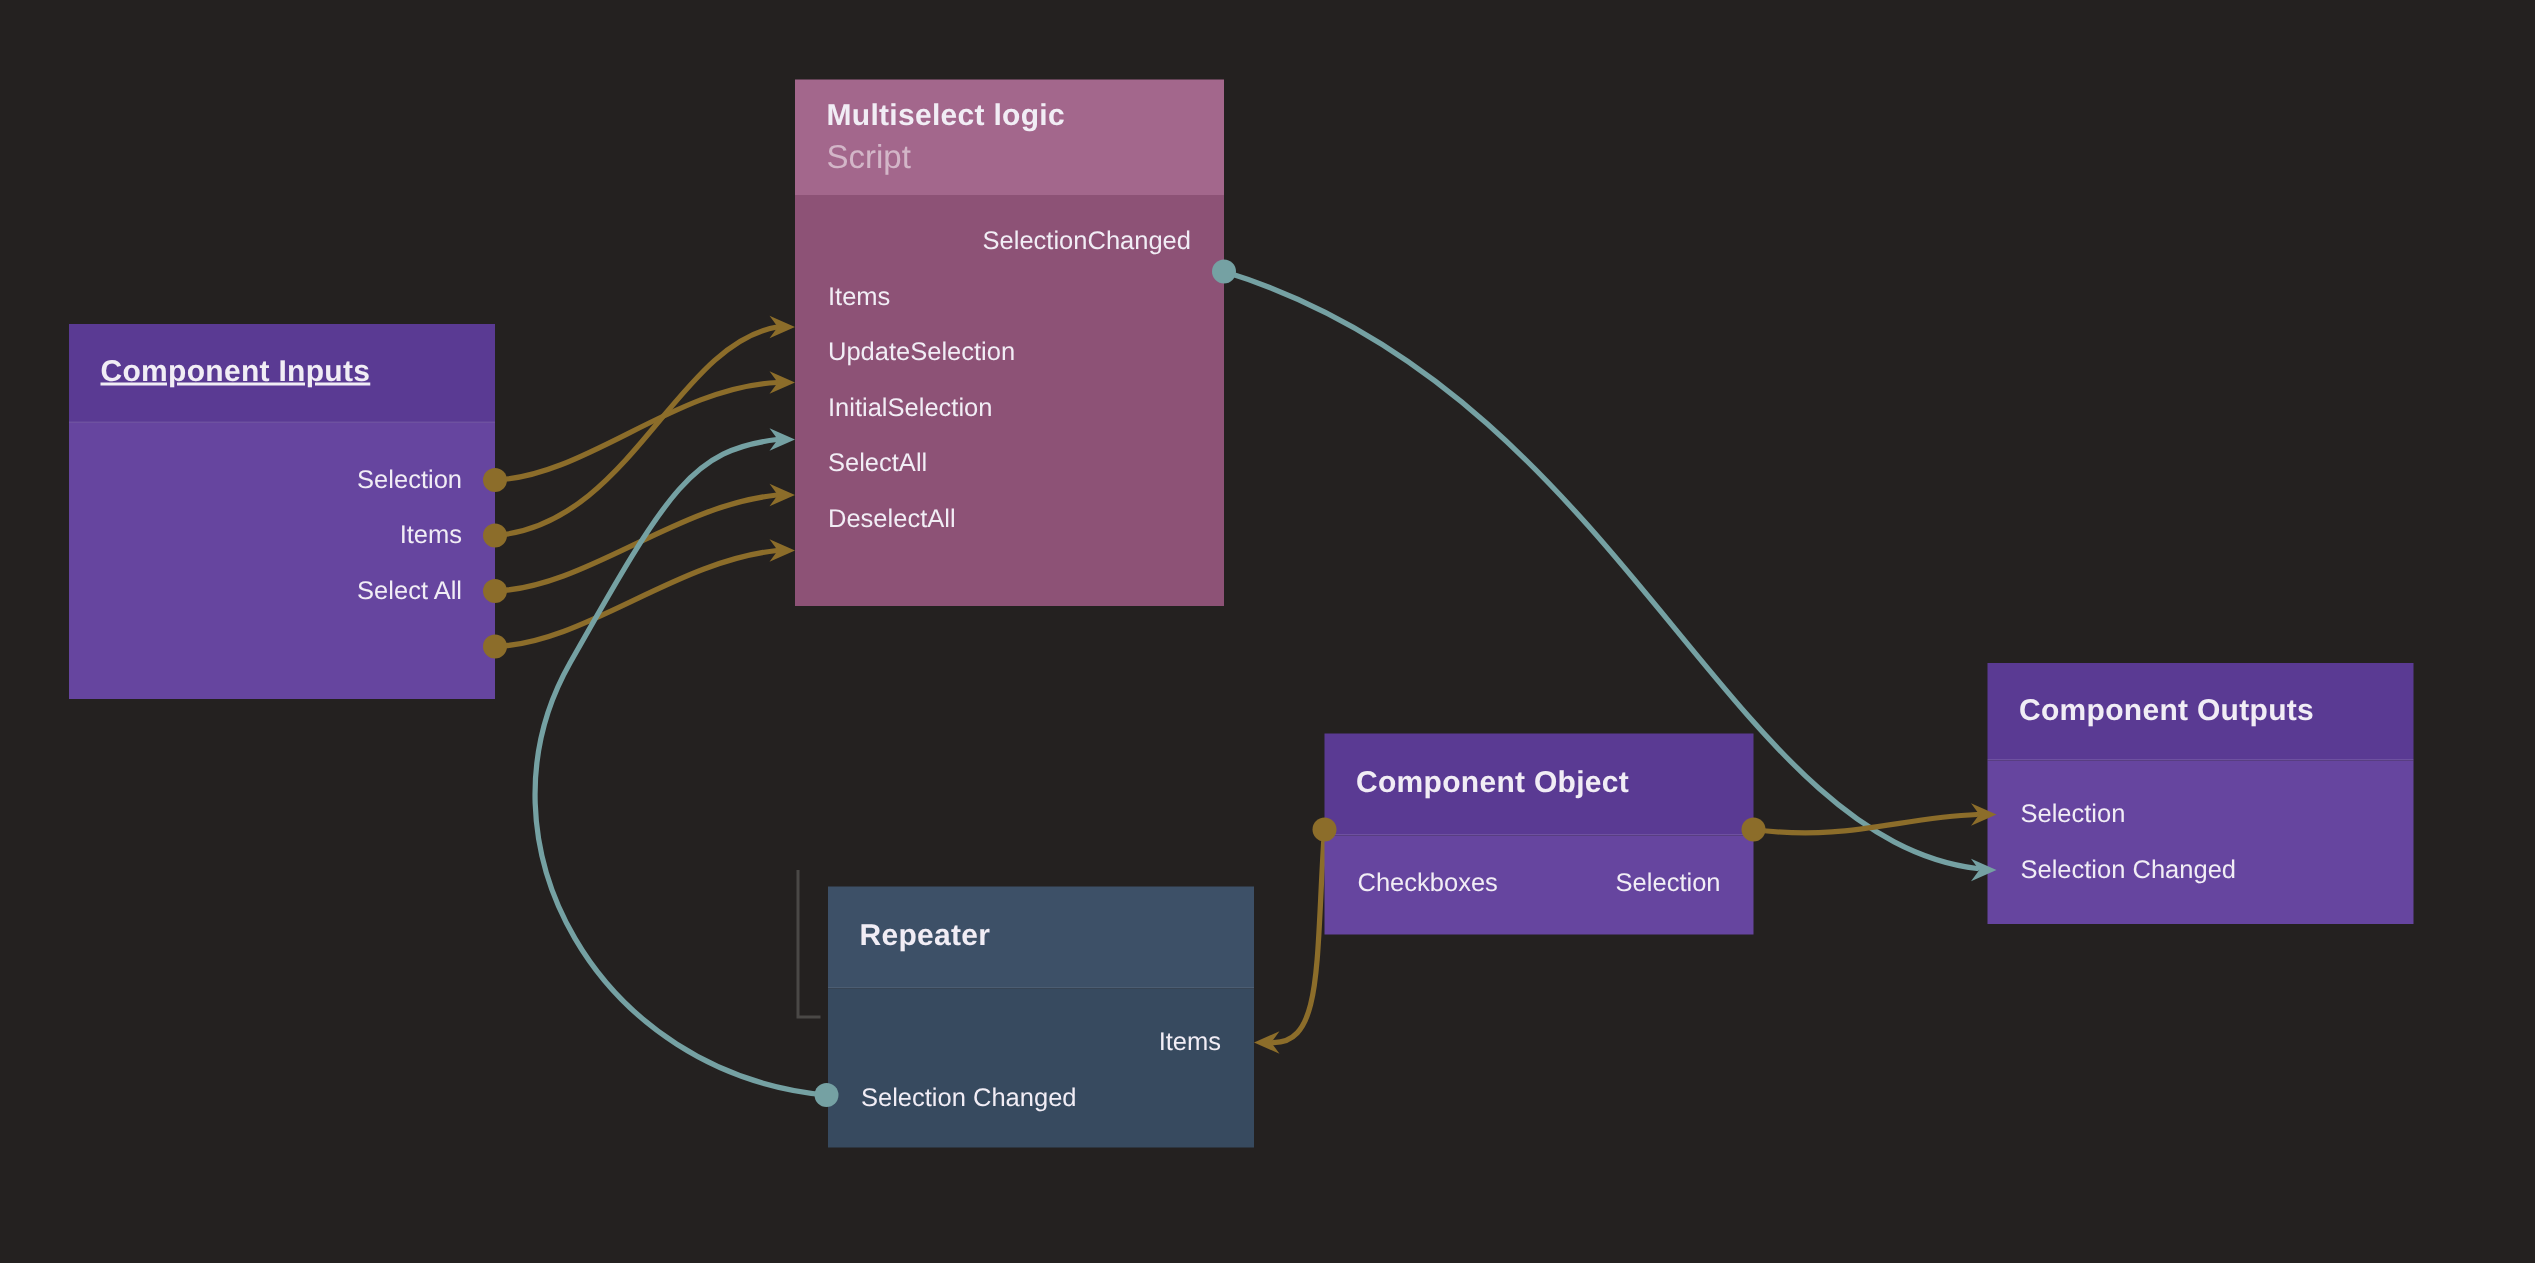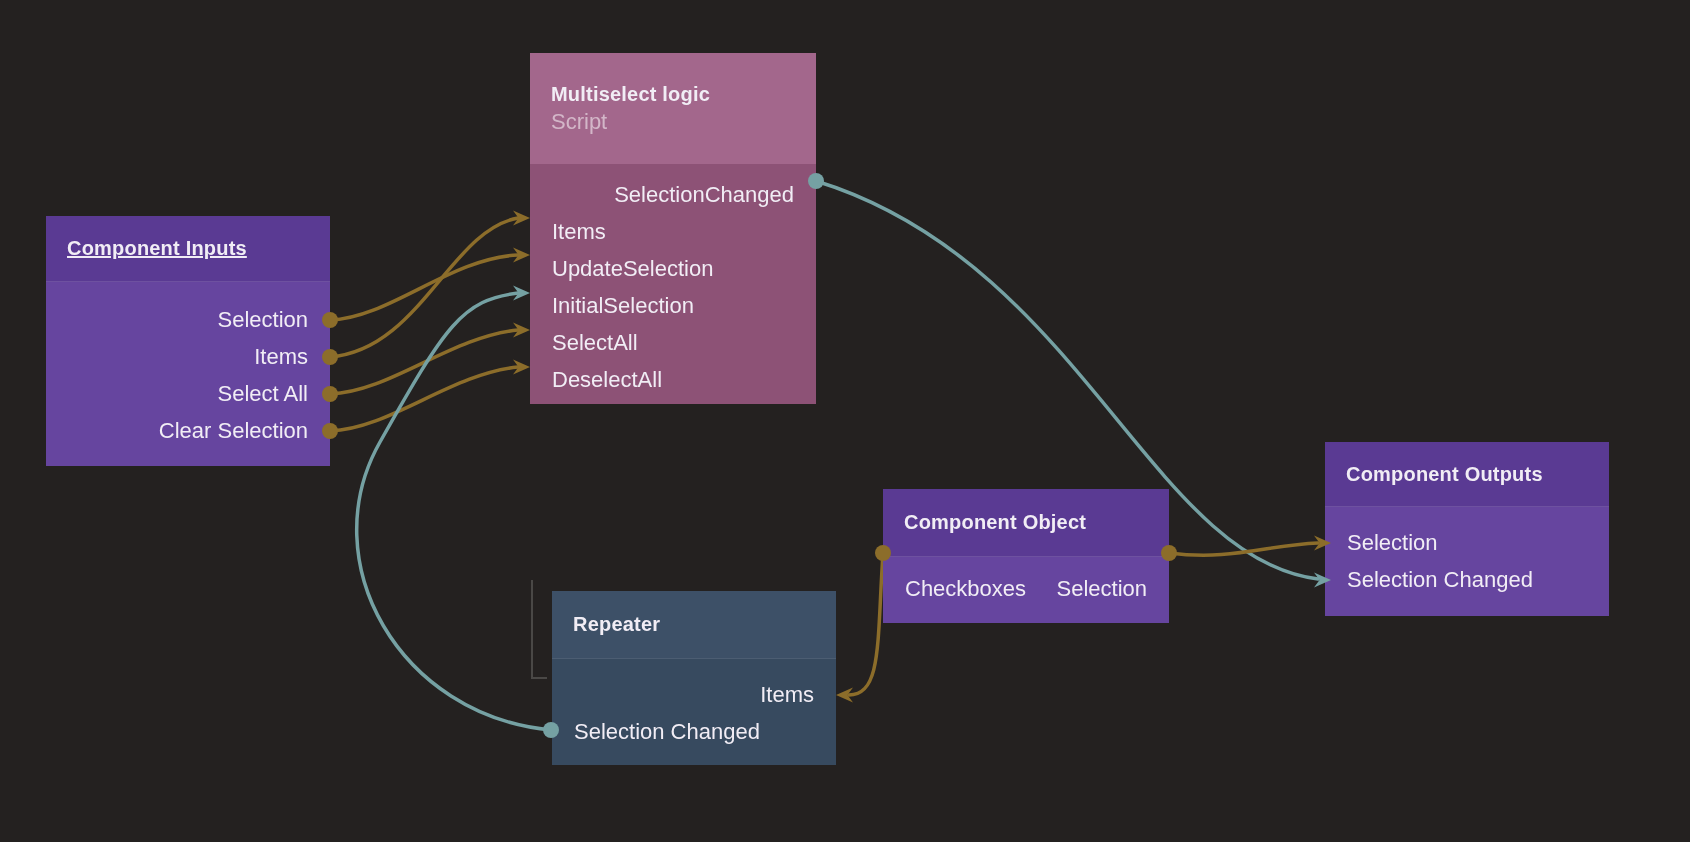--- a/index.html
+++ b/index.html
@@ -11,21 +11,21 @@
   .canvas{position:relative;width:1690px;height:842px;background:var(--canvas-background,#242120);}
   .layer{position:absolute;left:0;top:0;width:1690px;height:842px;pointer-events:none;}
   .layer.edges{z-index:0;}
   .layer.top{z-index:2;}
 
   .node{position:absolute;z-index:1;display:flex;flex-direction:column;color:var(--text,#f1edf5);box-sizing:border-box;}
   .node-header{display:flex;flex-direction:column;justify-content:center;padding:0 21px;box-sizing:border-box;flex:0 0 auto;}
   .node-title{font-size:20px;font-weight:600;letter-spacing:.2px;white-space:nowrap;}
   .node-subtitle{font-size:22px;font-weight:400;color:rgba(255,255,255,.52);margin-top:3px;}
   .node-body{flex:1 1 auto;box-sizing:border-box;}
-  .port{height:37px;display:flex;align-items:center;padding:0 22px;font-size:22px;box-sizing:border-box;white-space:nowrap;}
+  .port{height:37px;display:flex;align-items:center;padding:0 22px;font-size:17px;box-sizing:border-box;white-space:nowrap;}
   .port.right{justify-content:flex-end;}
   .port.split{justify-content:space-between;text-align:right;}
 
   .purple-header{background:var(--purple-header,#5a3a93);border-bottom:1px solid rgba(255,255,255,.12);}
   .purple-body{background:var(--purple-body,#66459f);}
   .pink-header{background:var(--pink-header,#a3678c);}
   .pink-body{background:var(--pink-body,#8d5276);}
   .blue-header{background:var(--blue-header,#3d5067);border-bottom:1px solid rgba(255,255,255,.08);}
   .blue-body{background:var(--blue-body,#374a5f);}
 
@@ -62,28 +62,25 @@
     <div class="node-body purple-body" style="padding-top:19px;">
       <div class="port right">
           <span>Selection</span>
         </div>
       <div class="port right">
           <span>Items</span>
         </div>
       <div class="port right">
           <span>Select All</span>
         </div>
-      <div class="port right">
-          <span>Clear Selection</span>
-        </div>
     </div>
   </div>
 
   <div class="node" style="left:530px;top:53px;width:286px;height:351px;">
-    <div class="node-header pink-header" style="height:111px;">
+    <div class="node-header pink-header" style="height:77px;">
       <div class="node-title">Multiselect logic</div>
       <div class="node-subtitle">Script</div>
     </div>
     <div class="node-body pink-body" style="padding-top:12px;">
       <div class="port right">
           <span>SelectionChanged</span>
         </div>
       <div class="port">
           <span>Items</span>
         </div>

